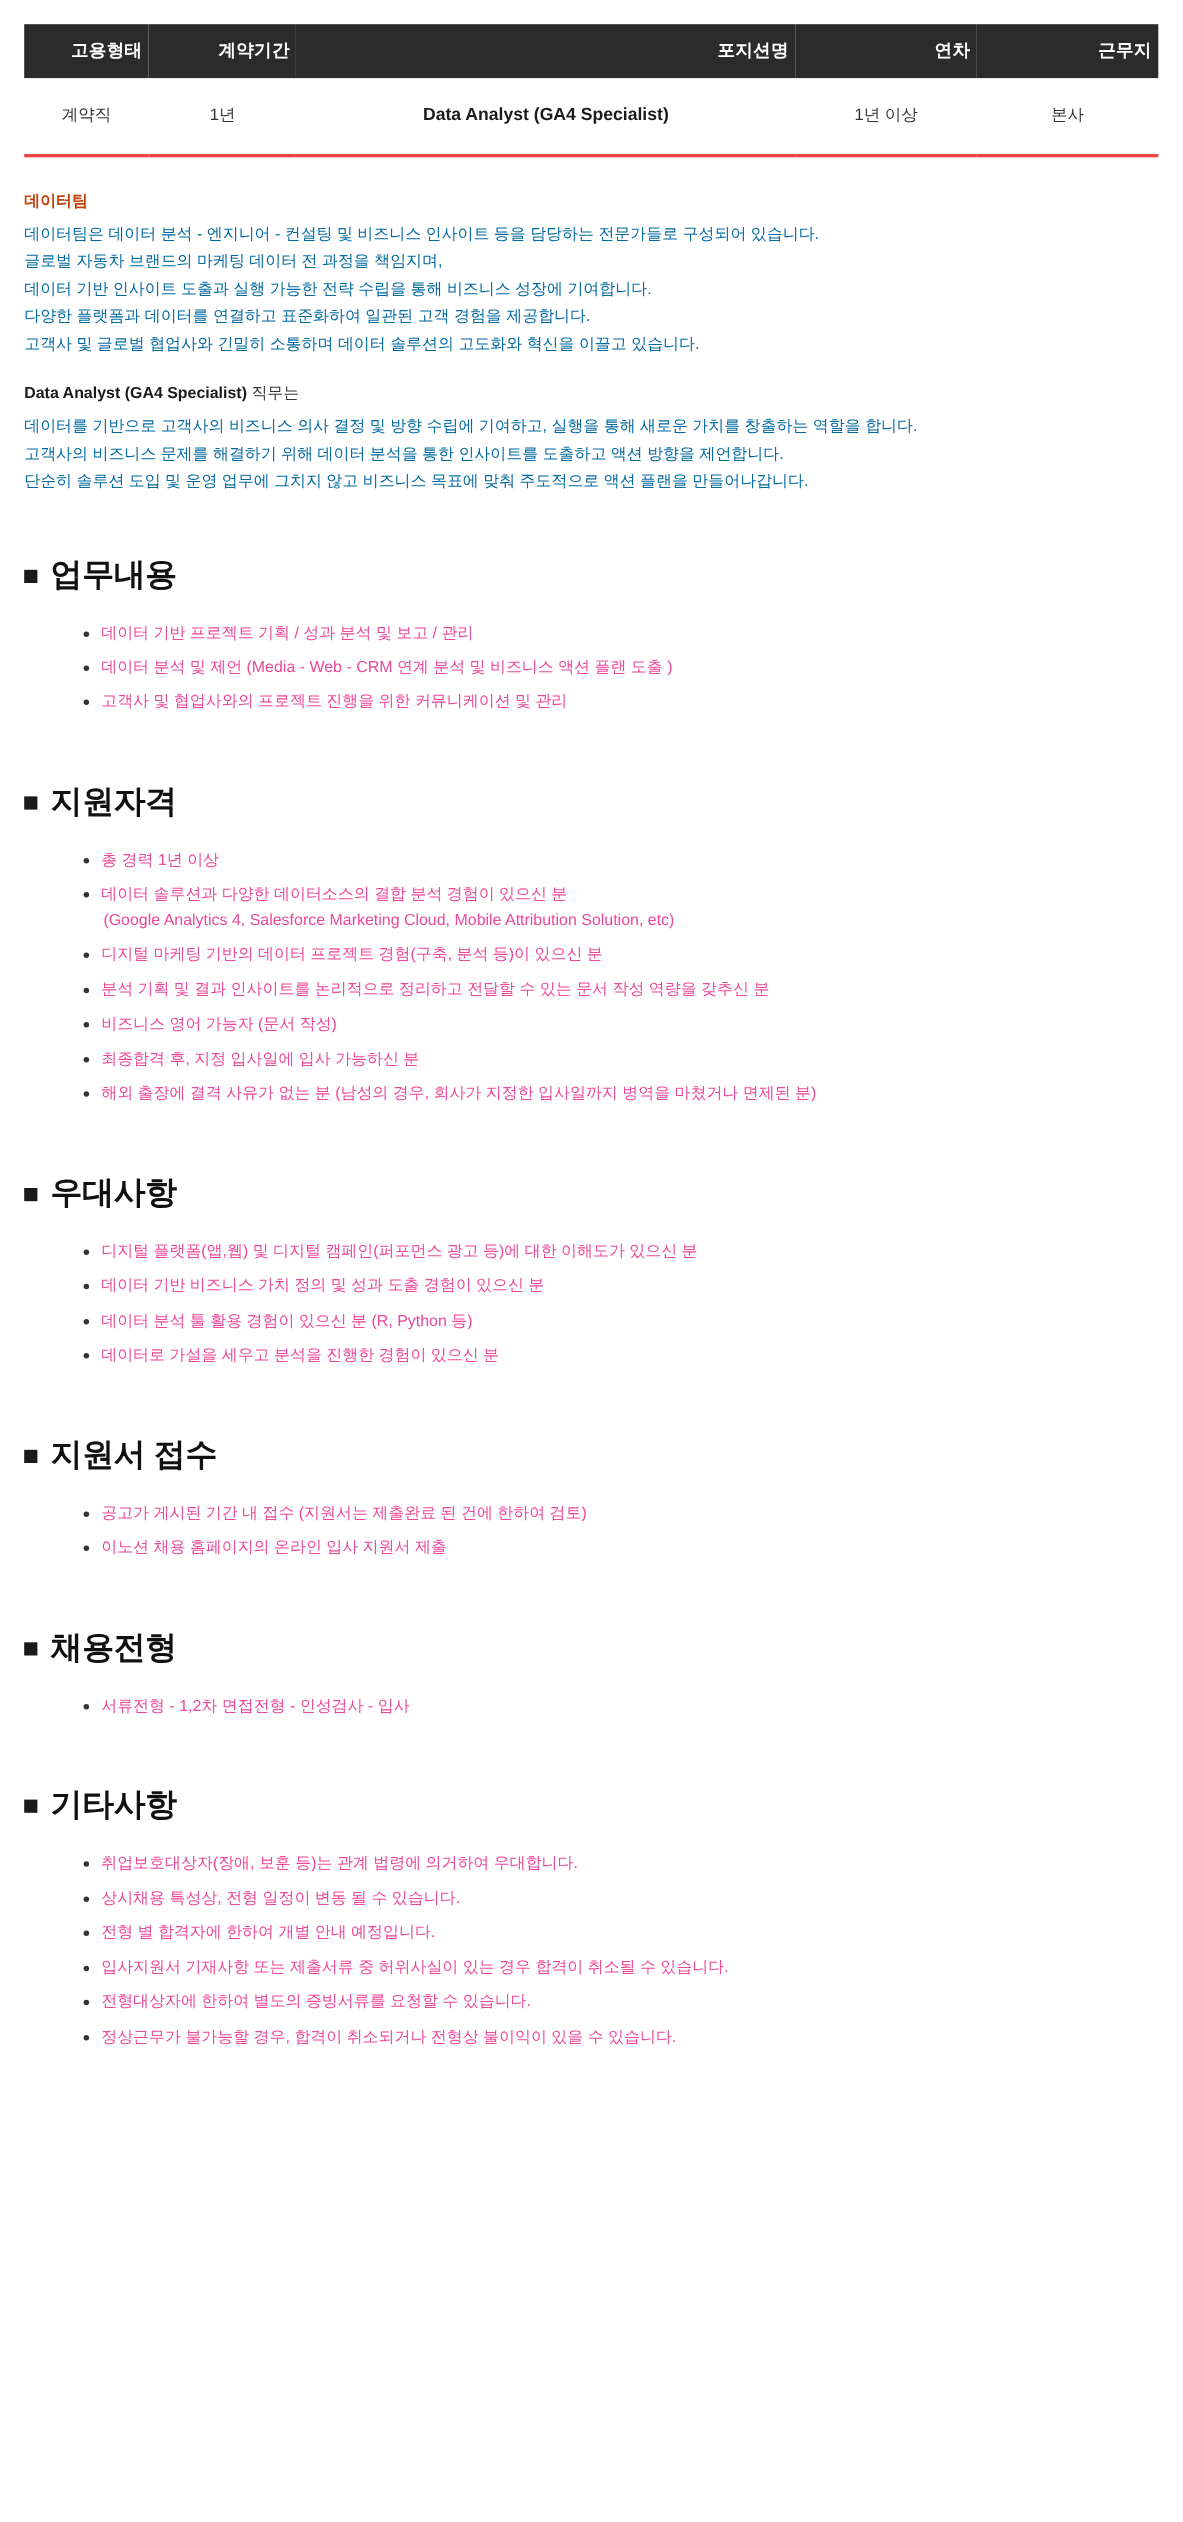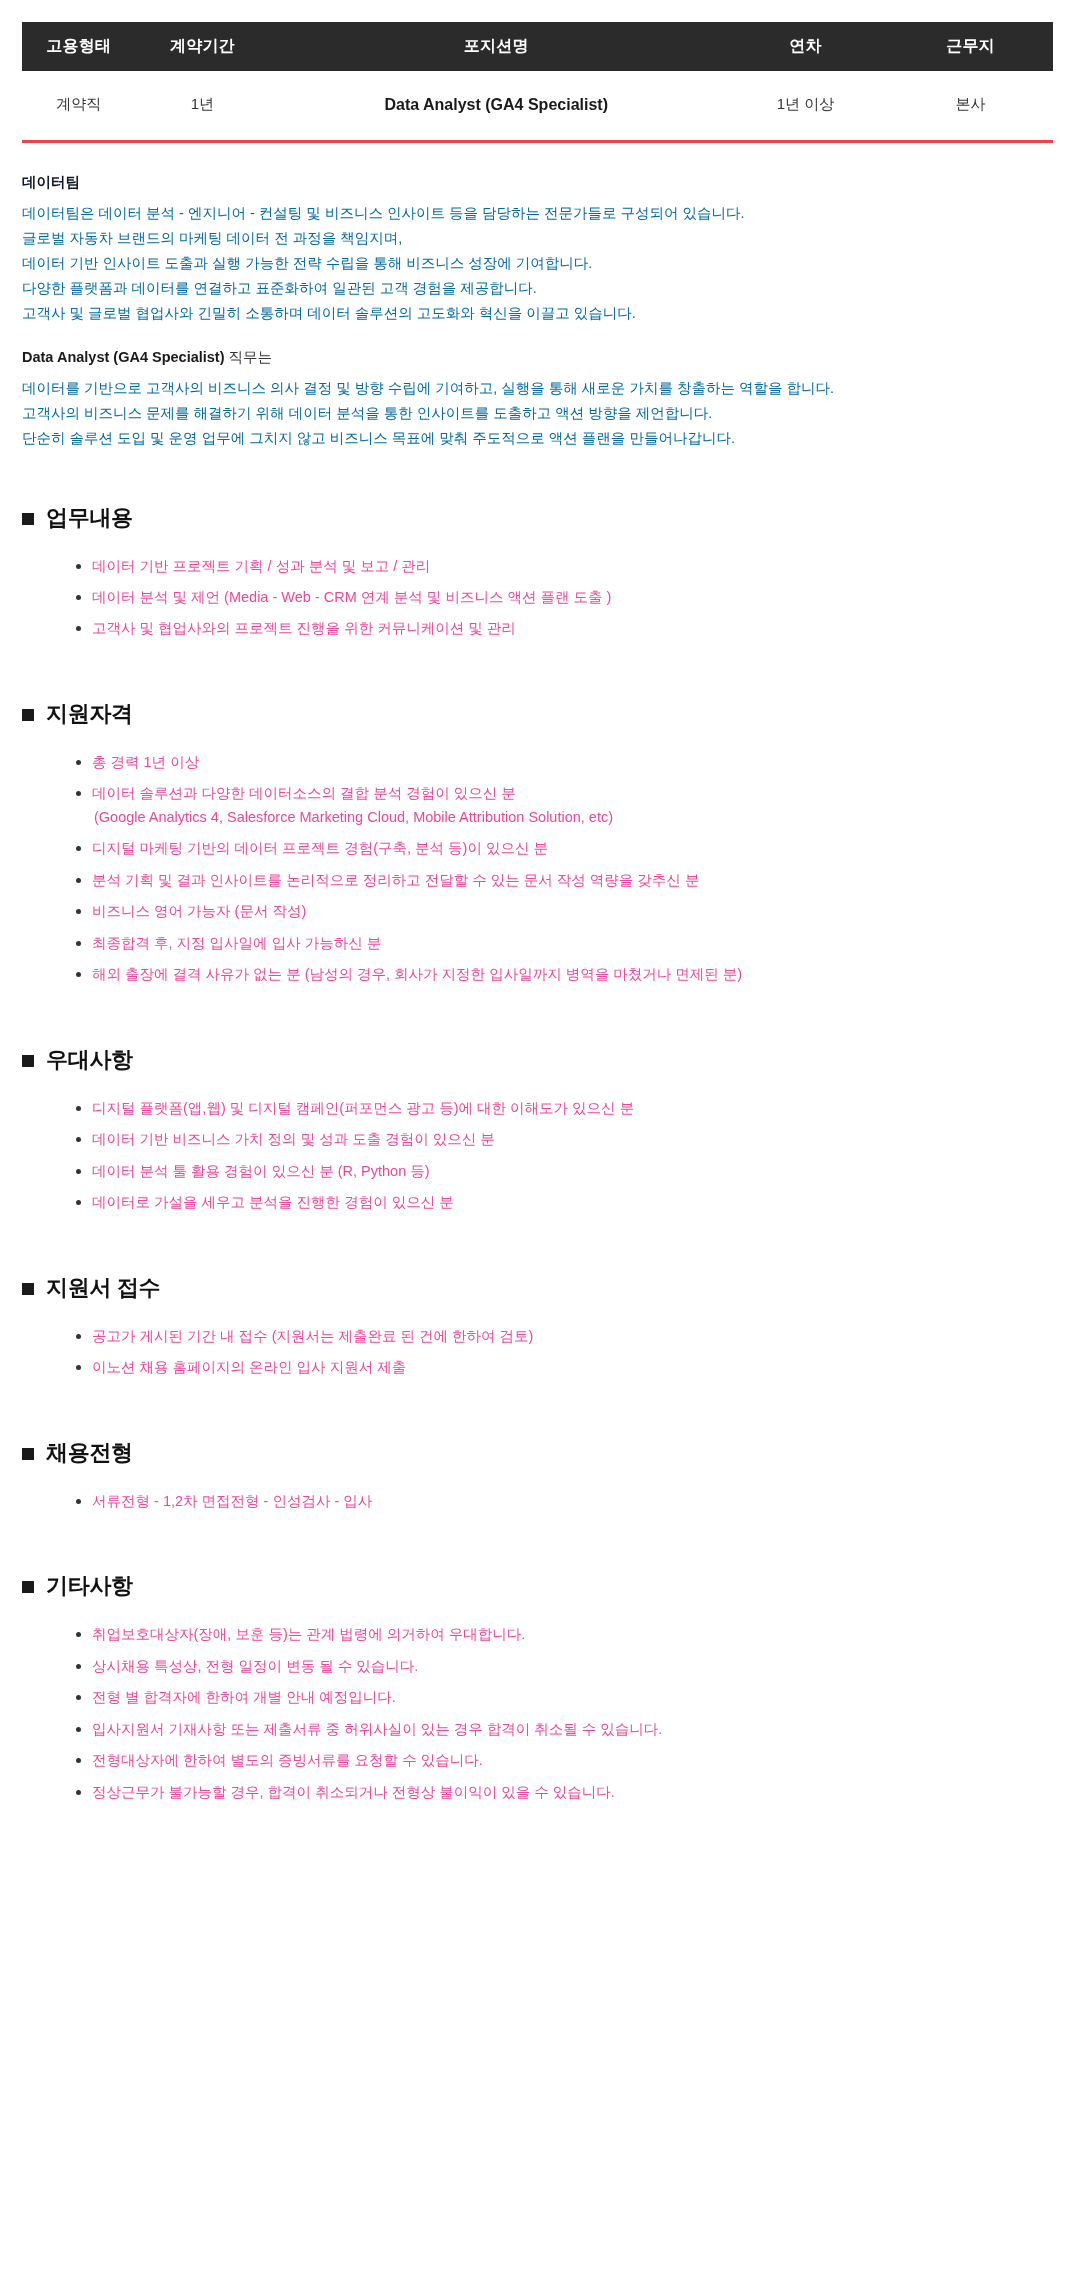--- a/index.html
+++ b/index.html
@@ -29,21 +29,21 @@
     width: 100%;
     border-collapse: collapse;
     table-layout: fixed;
   }
   table.summary thead th {
     background: #2b2b2b;
     color: #ffffff;
     font-size: 16px;
     font-weight: bold;
     padding: 14px 6px;
-    text-align: center;
+    text-align: right;
     letter-spacing: 0.2px;
   }
   table.summary tbody td {
     font-size: 15px;
     color: #333333;
     text-align: center;
     padding: 24px 6px 26px 6px;
     border-bottom: 3px solid #ef4444;
   }
   table.summary tbody td.position {
@@ -57,21 +57,21 @@
   col.c4 { width: 16%; }
   col.c5 { width: 16%; }
 
   
   .intro {
     padding: 30px 22px 0 22px;
   }
   .intro .team-title {
     font-size: 14.5px;
     font-weight: bold;
-    color: #0f172a;
+    color: #c2410c;
     margin: 0 0 9px 0;
   }
   .intro p {
     margin: 0;
     font-size: 14.5px;
     line-height: 1.72;
     color: #0369a1;
   }
   .intro .gap {
     height: 22px;
@@ -87,21 +87,21 @@
 
   
   .sections {
     padding: 52px 22px 40px 22px;
   }
   .section {
     margin-bottom: 58px;
   }
   .section:last-child { margin-bottom: 0; }
   .section h2 {
-    font-size: 22px;
+    font-size: 29px;
     font-weight: bold;
     color: #111111;
     margin: 0 0 22px 0;
     display: flex;
     align-items: center;
     gap: 12px;
     letter-spacing: -0.3px;
   }
   .sq {
     display: inline-block;

